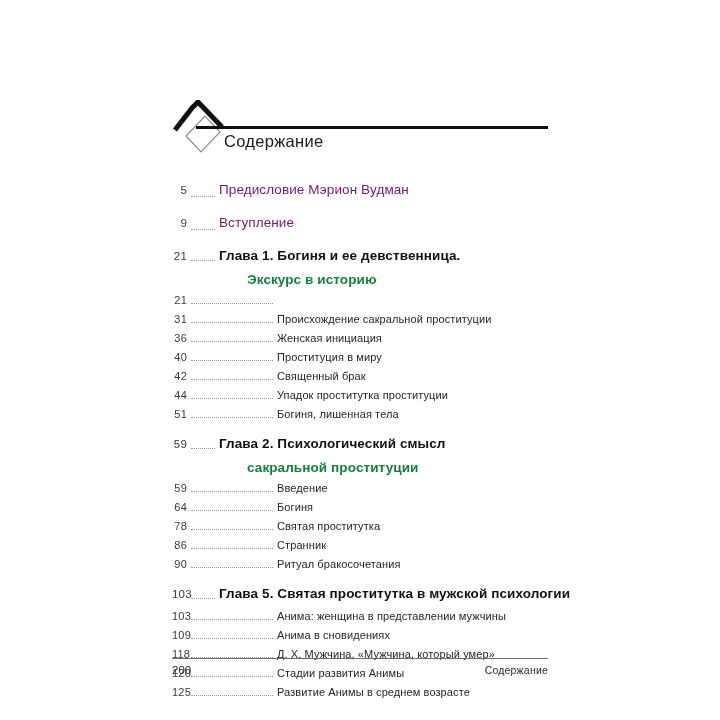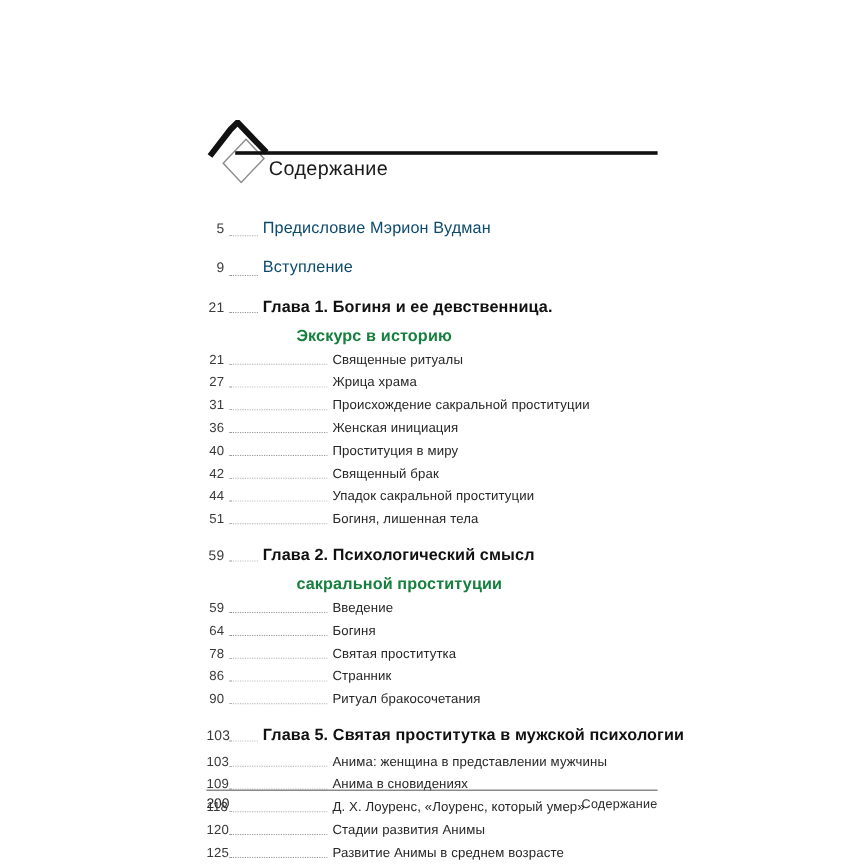--- a/index.html
+++ b/index.html
@@ -106,21 +106,21 @@
   .row.chapter .leader { width: 24px; }
   .row.sub .leader     { width: 82px; }
 
   .label {
     flex: 1 1 auto;
     white-space: nowrap;
   }
   .row.main .label {
     font-size: 13.5px;
     font-weight: 400;
-    color: #0c4a6e;
+    color: #701a75;
     letter-spacing: 0.1px;
   }
   .row.chapter .label {
     font-size: 13.5px;
     font-weight: 700;
     color: #111111;
     letter-spacing: 0.1px;
   }
   .row.sub .label {
     font-size: 11px;
@@ -202,26 +202,20 @@
       <div class="gap-small"></div>
       <div class="row chapter">
         <span class="num">21</span>
         <span class="leader"></span>
         <span class="label">Глава 1. Богиня и ее девственница.</span>
       </div>
       <div class="chapter-line2">Экскурс в историю</div>
       <div class="row sub">
         <span class="num">21</span>
         <span class="leader"></span>
-        <span class="label">Священные ритуалы</span>
-      </div>
-      <div class="row sub">
-        <span class="num">27</span>
-        <span class="leader"></span>
-        <span class="label">Жрица храма</span>
       </div>
       <div class="row sub">
         <span class="num">31</span>
         <span class="leader"></span>
         <span class="label">Происхождение сакральной проституции</span>
       </div>
       <div class="row sub">
         <span class="num">36</span>
         <span class="leader"></span>
         <span class="label">Женская инициация</span>
@@ -232,21 +226,21 @@
         <span class="label">Проституция в миру</span>
       </div>
       <div class="row sub">
         <span class="num">42</span>
         <span class="leader"></span>
         <span class="label">Священный брак</span>
       </div>
       <div class="row sub">
         <span class="num">44</span>
         <span class="leader"></span>
-        <span class="label">Упадок сакральной проституции</span>
+        <span class="label">Упадок проститутка проституции</span>
       </div>
       <div class="row sub">
         <span class="num">51</span>
         <span class="leader"></span>
         <span class="label">Богиня, лишенная тела</span>
       </div>
       <div class="gap-after-group"></div>
       <div class="row chapter">
         <span class="num">59</span>
         <span class="leader"></span>
@@ -290,21 +284,21 @@
         <span class="label">Анима: женщина в представлении мужчины</span>
       </div>
       <div class="row sub">
         <span class="num">109</span>
         <span class="leader"></span>
         <span class="label">Анима в сновидениях</span>
       </div>
       <div class="row sub">
         <span class="num">118</span>
         <span class="leader"></span>
-        <span class="label">Д. Х. Лоуренс, «Лоуренс, который умер»</span>
+        <span class="label">Д. Х. Мужчина, «Мужчина, который умер»</span>
       </div>
       <div class="row sub">
         <span class="num">120</span>
         <span class="leader"></span>
         <span class="label">Стадии развития Анимы</span>
       </div>
       <div class="row sub">
         <span class="num">125</span>
         <span class="leader"></span>
         <span class="label">Развитие Анимы в среднем возрасте</span>

